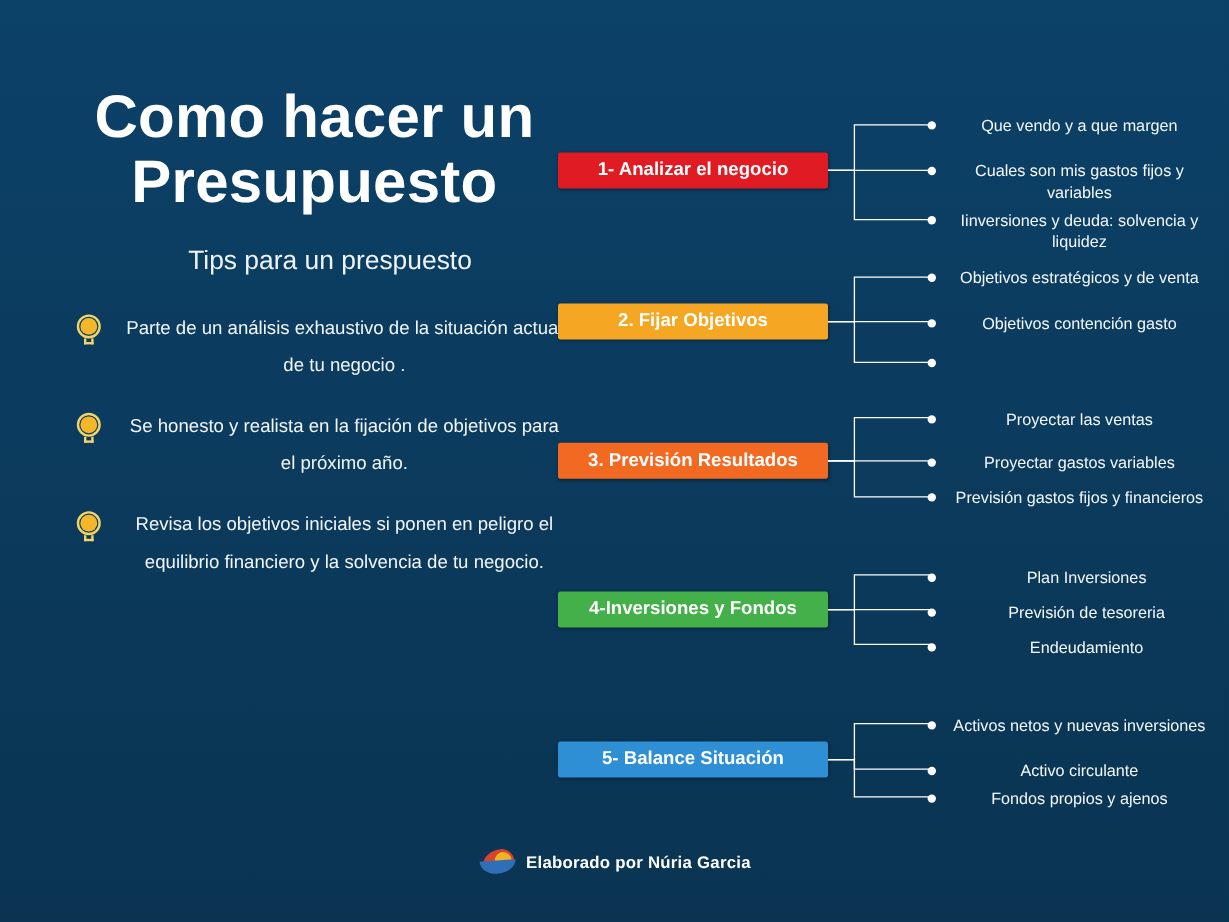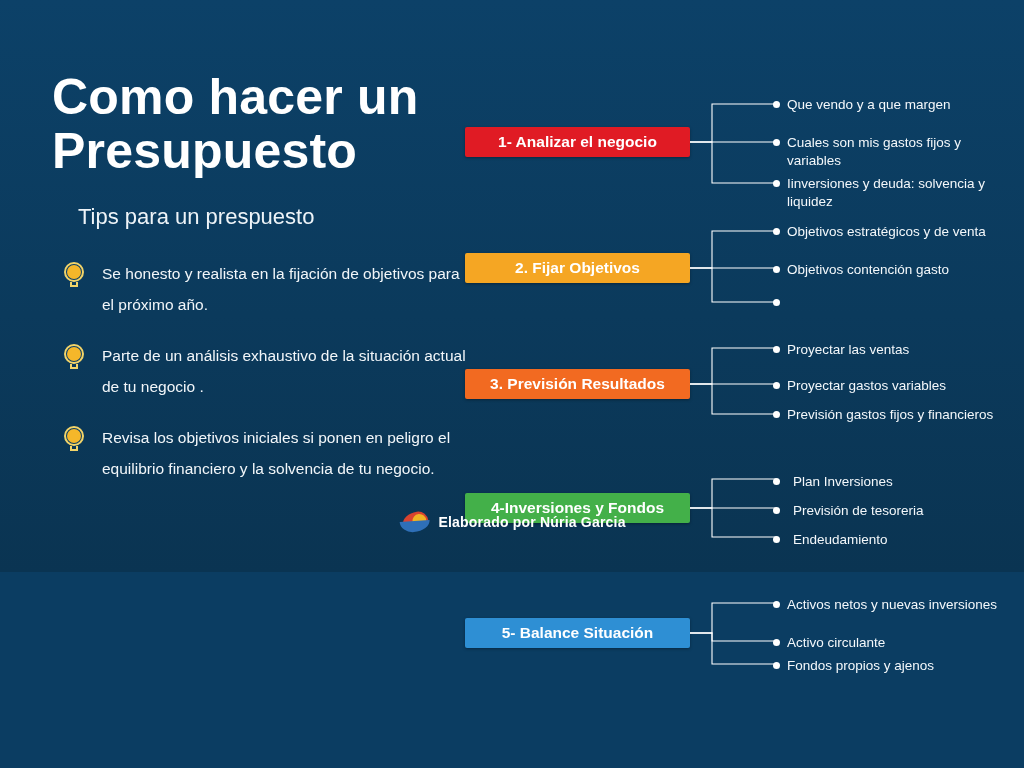--- a/index.html
+++ b/index.html
@@ -10,22 +10,23 @@
     width: 1024px;
     height: 768px;
     background: #0b3d62;
     font-family: "Liberation Sans", sans-serif;
     color: #ffffff;
     overflow: hidden;
   }
   #root {
     position: relative;
     width: 1024px;
-    height: 572px;
+    height: 768px;
     background: linear-gradient(180deg, #0c4168 0%, #0b3a5c 55%, #0a3452 100%);
+    text-align: center;
   }
 
   
   .left {
     position: absolute;
     left: 52px;
     top: 70px;
     width: 420px;
   }
   .title {
@@ -198,42 +199,42 @@
 </style>
 </head>
 <body>
 
 <div id="root">
 
   <div class="left">
     <h1 class="title">Como hacer un Presupuesto</h1>
     <div class="subtitle">Tips para un prespuesto</div>
     <ul class="tips">
+      <li class="tip">
+        <span class="bulb">
+          <span class="glass"></span>
+            <span class="gear"></span>
+            <span class="base"></span>
+        </span>
+        <span>Parte de un análisis exhaustivo de la situación actual de tu negocio .</span>
+      </li>
       <li class="tip">
         <span class="bulb">
           <span class="glass"></span>
             <span class="gear"></span>
             <span class="base"></span>
         </span>
         <span>Se honesto y realista en la fijación de objetivos para el próximo año.</span>
       </li>
       <li class="tip">
         <span class="bulb">
           <span class="glass"></span>
             <span class="gear"></span>
             <span class="base"></span>
         </span>
-        <span>Parte de un análisis exhaustivo de la situación actual de tu negocio .</span>
-      </li>
-      <li class="tip">
-        <span class="bulb">
-          <span class="glass"></span>
-            <span class="gear"></span>
-            <span class="base"></span>
-        </span>
         <span>Revisa los objetivos iniciales si ponen en peligro el equilibrio financiero y la solvencia de tu negocio.</span>
       </li>
     </ul>
   </div>
 
   <div class="diagram">
 
     <div class="group" style="top:0px;height:120px;">
       <div class="node" style="top:43px;background:#e01b24;">1- Analizar el  negocio</div>
       <div class="connector">

